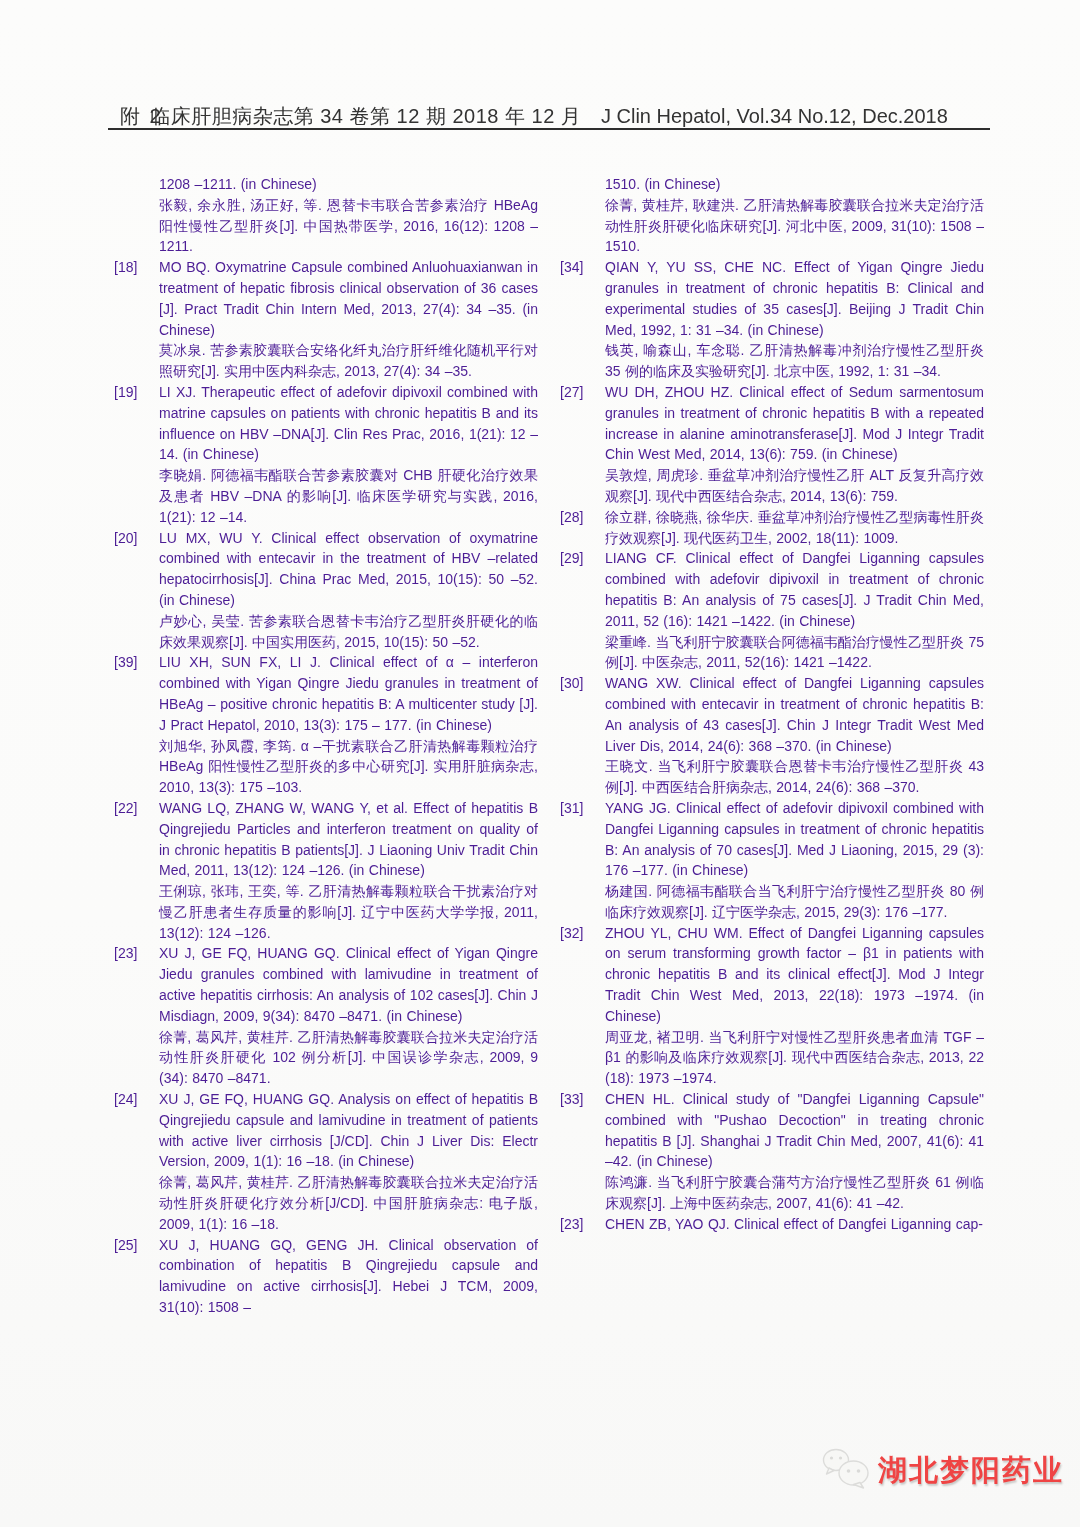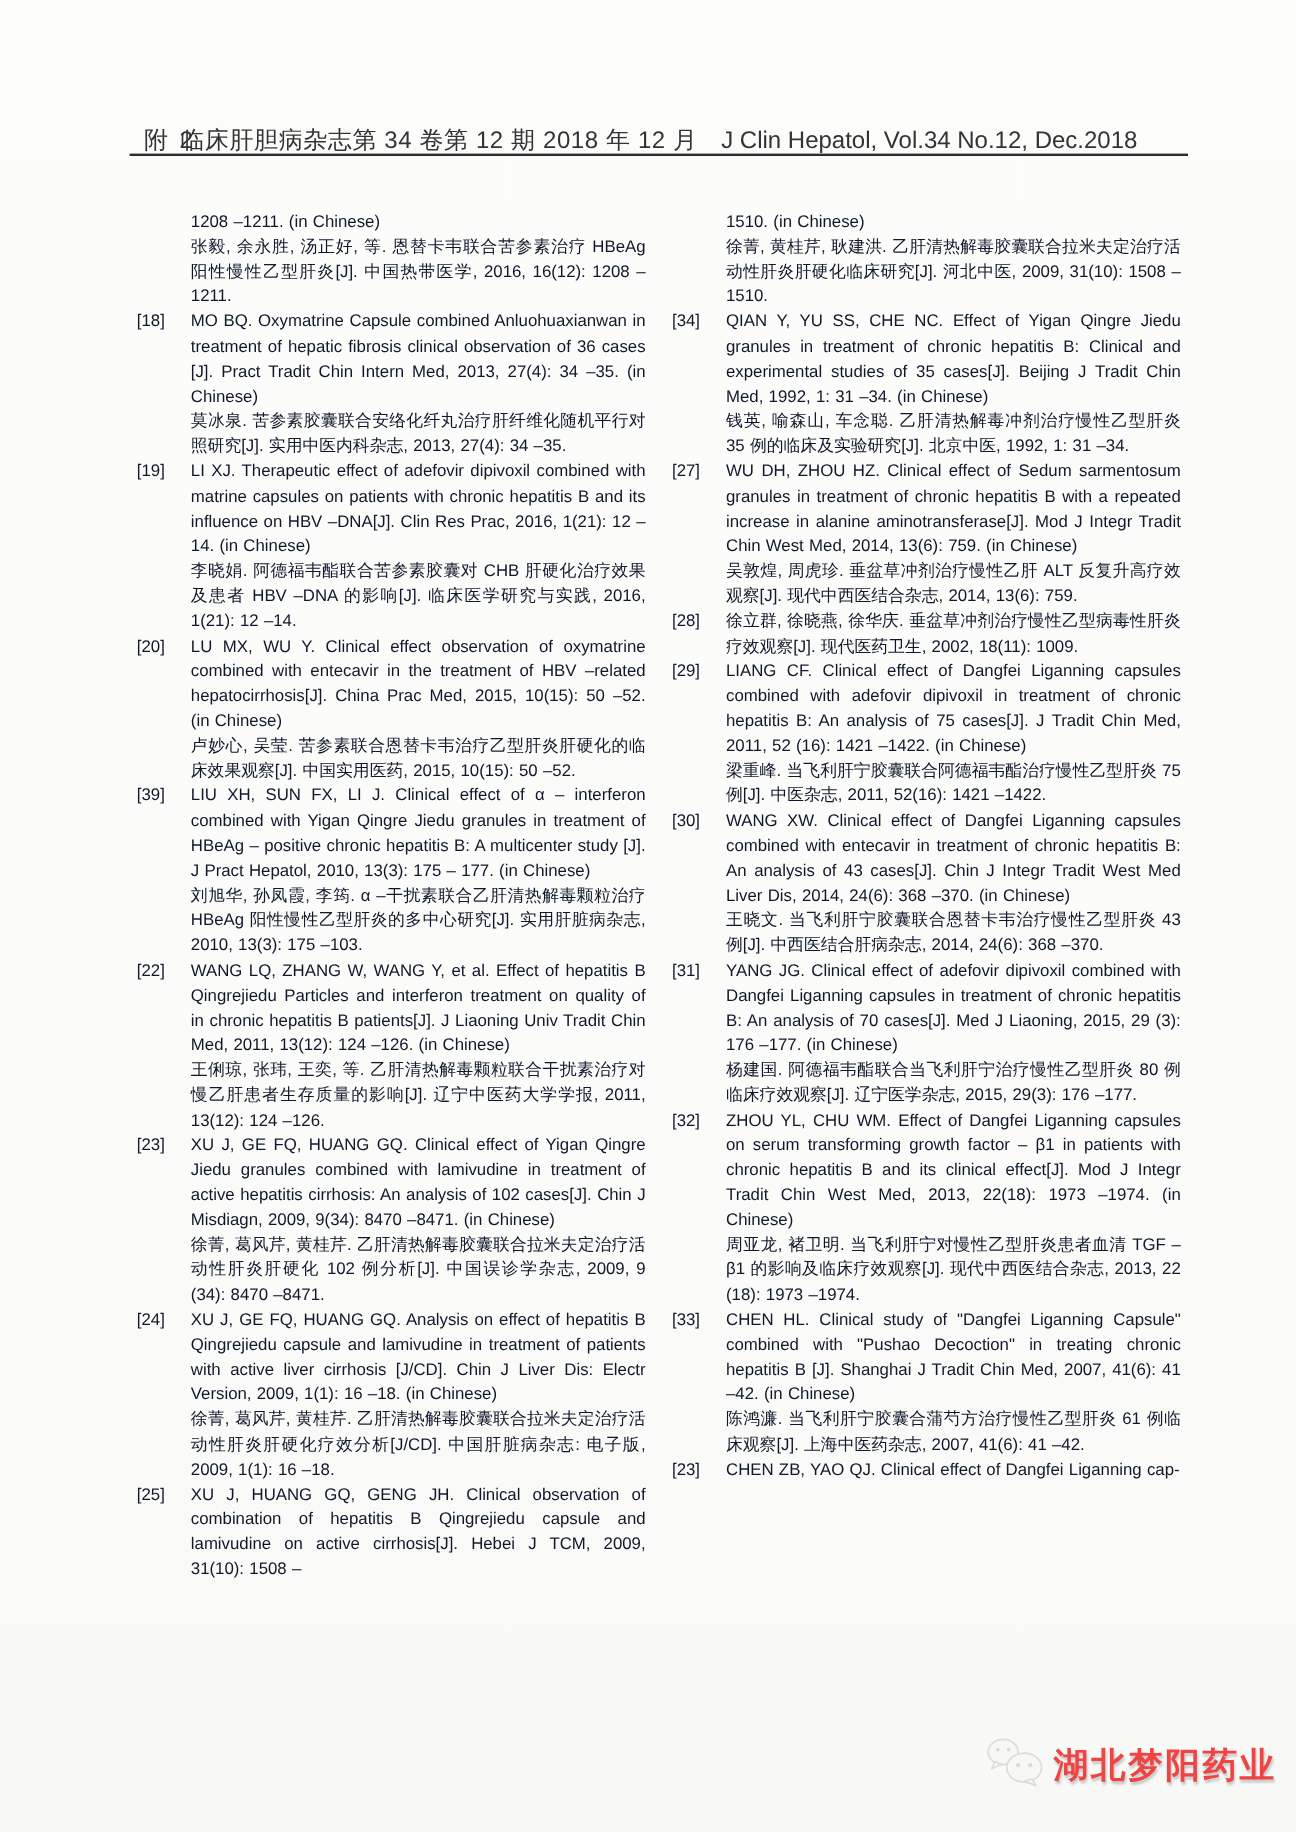--- a/index.html
+++ b/index.html
@@ -23,21 +23,21 @@
   }
   .header .page-label { position:absolute; left:12px; top:3px; letter-spacing:2px; }
   .header .titles { position:absolute; left:0; right:0; top:3px; text-align:center; white-space:nowrap; }
   .header .titles .zh { letter-spacing:0.5px; }
   .header .titles .en { margin-left:14px; }
   
   .col {
     position:absolute; top:174px; width:424px;
     font-size:14px; line-height:20.8px;
     text-align:justify;
-    color:#0f172a;
+    color:#4c1d95;
     word-spacing:0.5px;
   }
   #col-left  { left:114px; }
   #col-right { left:560px; }
   .entry { display:flex; }
   .entry .num { flex:0 0 45px; white-space:nowrap; }
   .entry .body { flex:1; min-width:0; }
   .entry p { margin:0; }
   
   .watermark {

